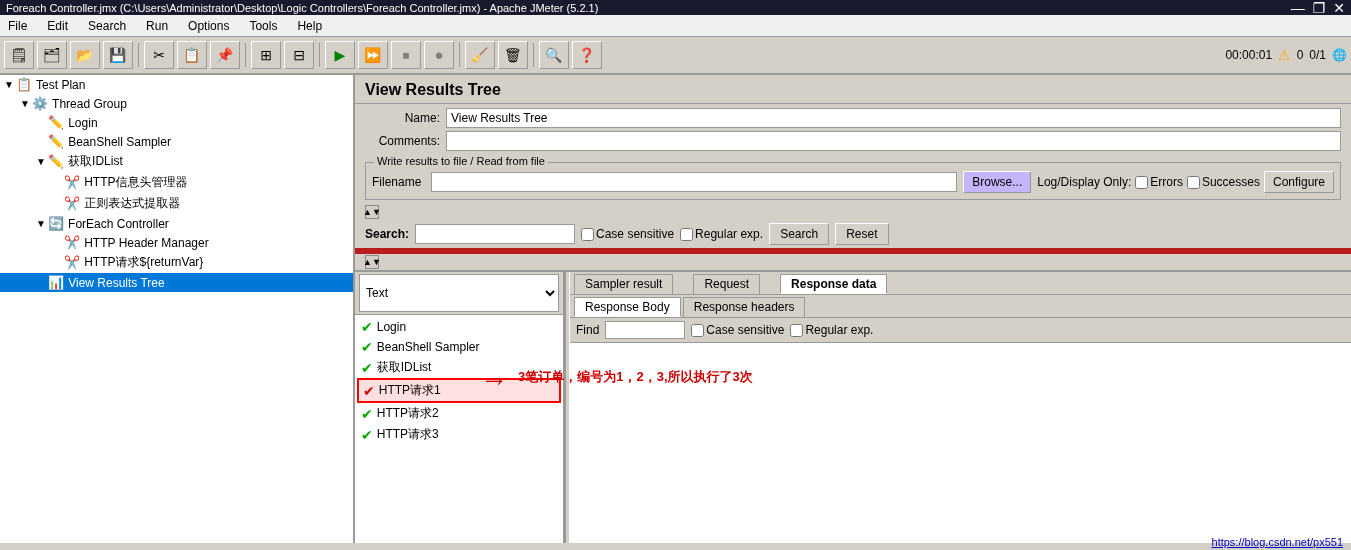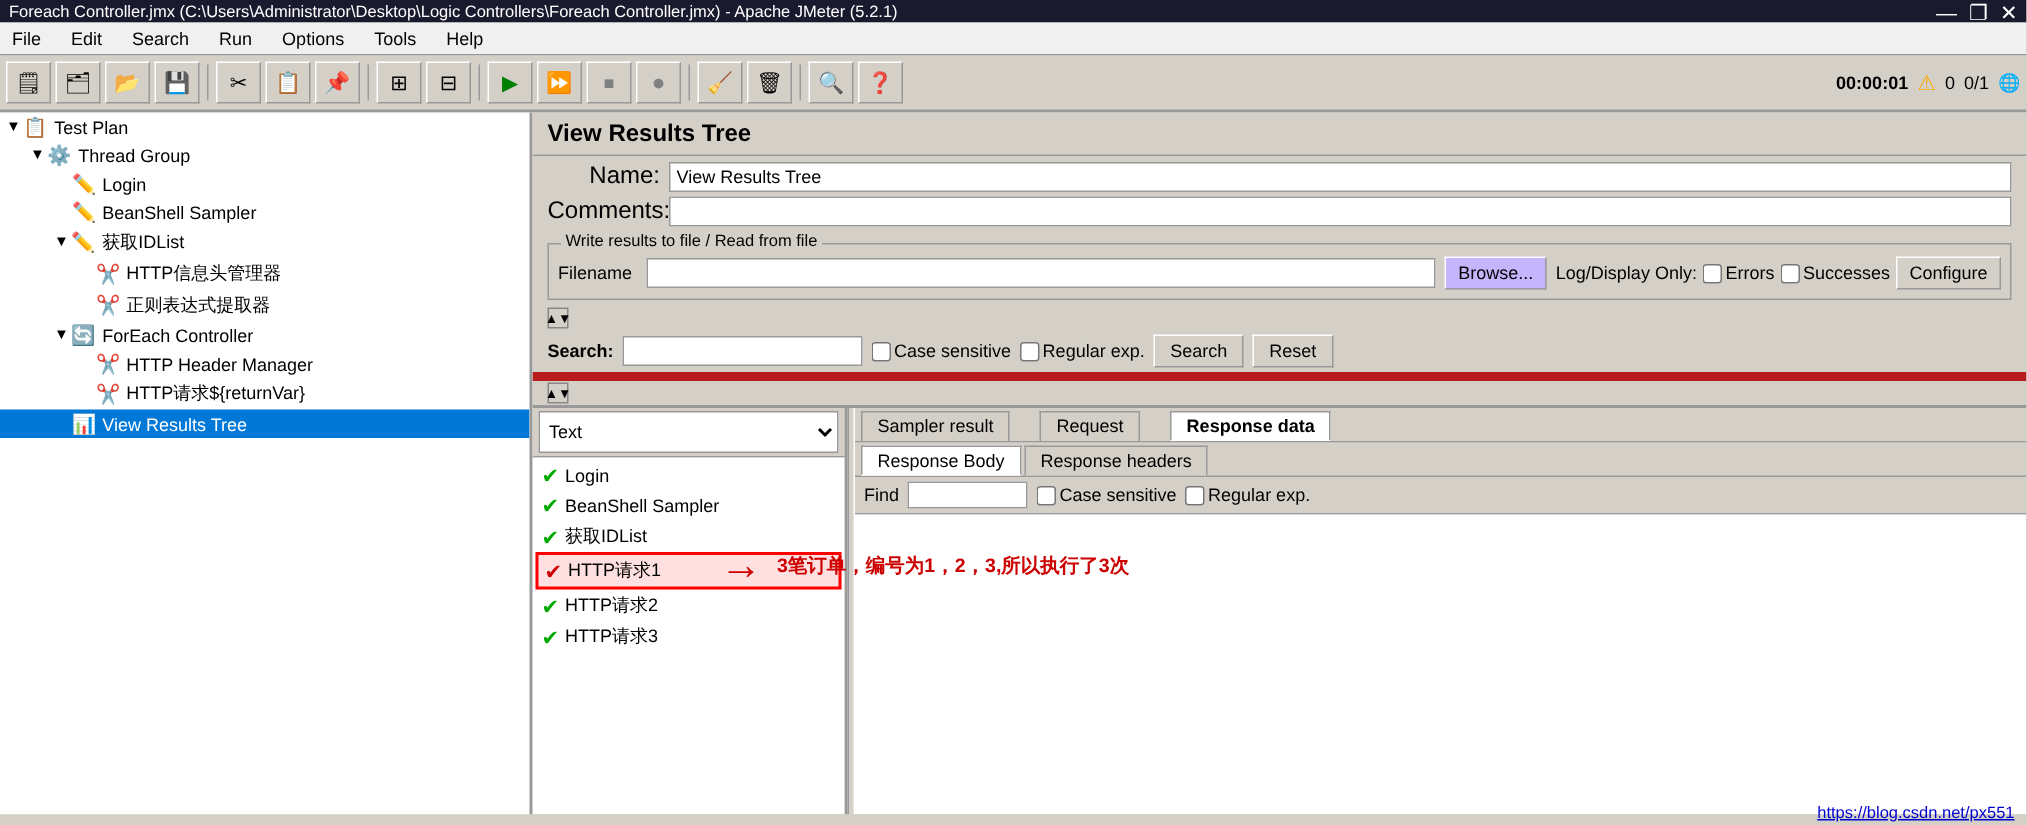--- a/index.html
+++ b/index.html
@@ -94,21 +94,21 @@
       background: #d4d0c8;
       padding: 6px 10px 4px;
       font-size: 16px;
       font-weight: bold;
       border-bottom: 1px solid #999;
     }
 
     
     .form-section { padding: 4px 10px; }
     .form-row { display: flex; align-items: center; margin-bottom: 3px; }
-    .form-label { width: 75px; text-align: right; margin-right: 6px; font-size: 16px; }
+    .form-label { width: 75px; text-align: right; margin-right: 6px; font-size: 12px; }
     .form-input {
       flex: 1;
       border: 1px solid #999;
       background: #fff;
       height: 20px;
       padding: 1px 4px;
       font-size: 12px;
     }
 
     
@@ -217,21 +217,21 @@
       display: flex;
       align-items: center;
       padding: 2px 4px;
       background: #d4d0c8;
       border-bottom: 1px solid #999;
     }
     .text-dropdown {
       flex: 1;
       border: 1px solid #999;
       background: #fff;
-      height: 28px;
+      height: 38px;
       font-size: 12px;
       padding: 1px 2px;
     }
     .results-list {
       flex: 1;
       background: #fff;
       overflow-y: auto;
       padding: 2px;
     }
     .result-item {
@@ -331,21 +331,21 @@
       padding: 2px 8px;
       font-size: 11px;
       color: #0000cc;
       text-decoration: underline;
       cursor: pointer;
     }
 
     .checkbox-wrapper { display: flex; align-items: center; gap: 2px; font-size: 12px; }
     input[type=checkbox] { margin: 0; }
 
-    .toolbar-time { font-size: 12px; font-weight: bold; }
+    .toolbar-time { font-size: 12px; font-weight: normal; }
     .warning-icon { color: #ffaa00; font-size: 14px; }
 
     .triangle-btn {
       width: 14px; height: 14px;
       background: #d4d0c8;
       border: 1px solid #888;
       font-size: 9px;
       cursor: pointer;
       display: flex; align-items: center; justify-content: center;
     }

